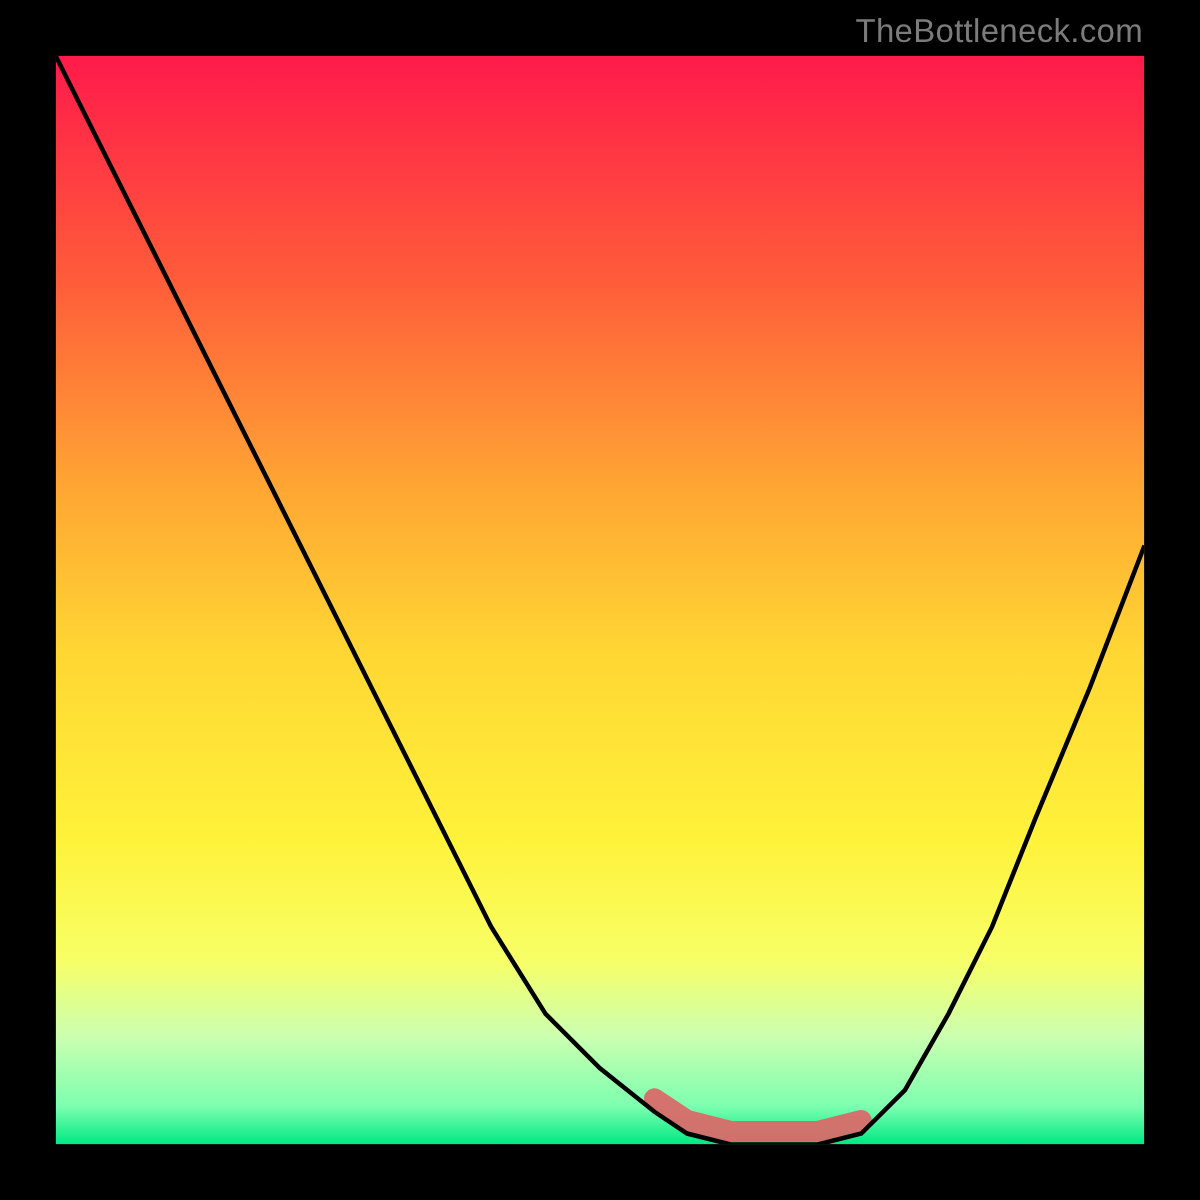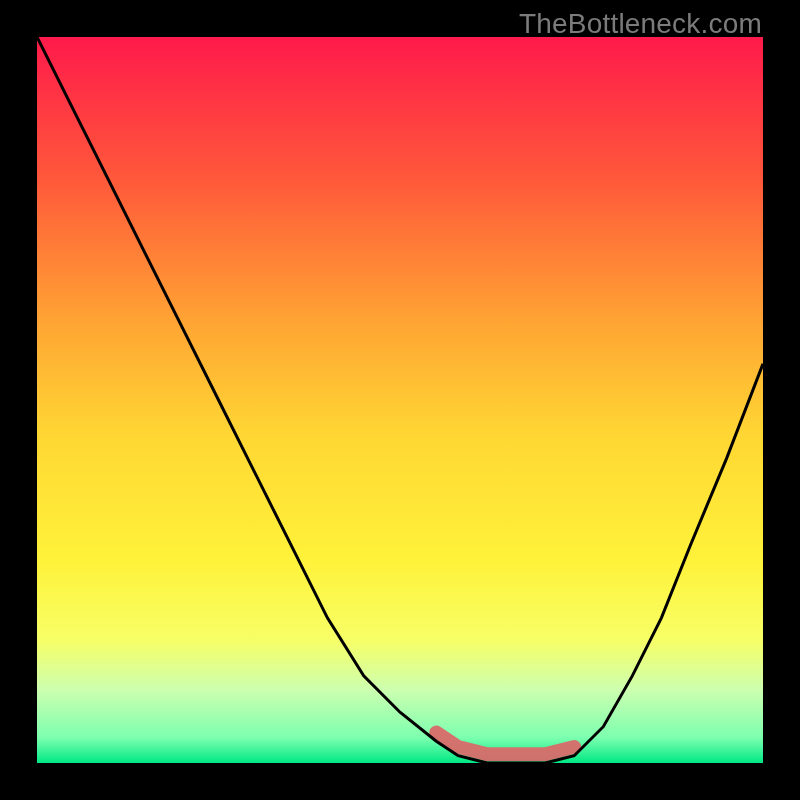--- a/index.html
+++ b/index.html
@@ -1,20 +1,20 @@
 <!DOCTYPE html>
 <html><head>
 <meta charset="utf-8">
 <style>
   * { margin: 0; padding: 0; box-sizing: border-box; }
   html, body { width: 800px; height: 800px; overflow: hidden; }
   body { background: #000; position: relative; font-family: Arial, sans-serif; }
   .frame { position: absolute; top: 0; left: 0; width: 800px; height: 800px; background: #000; }
   .plot-area { position: absolute; top: 37px; left: 37px; width: 726px; height: 726px; overflow: hidden; }
-  .watermark { position: absolute; top: 8px; right: 38px; color: #7b7b7b; font-size: 28px; font-weight: 500; letter-spacing: 0.2px; }
+  .watermark { position: absolute; top: 8px; right: 38px; color: #7b7b7b; font-size: 22px; font-weight: 500; letter-spacing: 0.2px; }
   svg { display: block; }
 </style>
 </head>
 <body>
 
 <div class="frame">
   <div class="watermark">TheBottleneck.com</div>
   <div class="plot-area">
     <svg id="chart-svg" width="726" height="726" viewBox="0 0 726 726" preserveAspectRatio="none">
       <defs>

